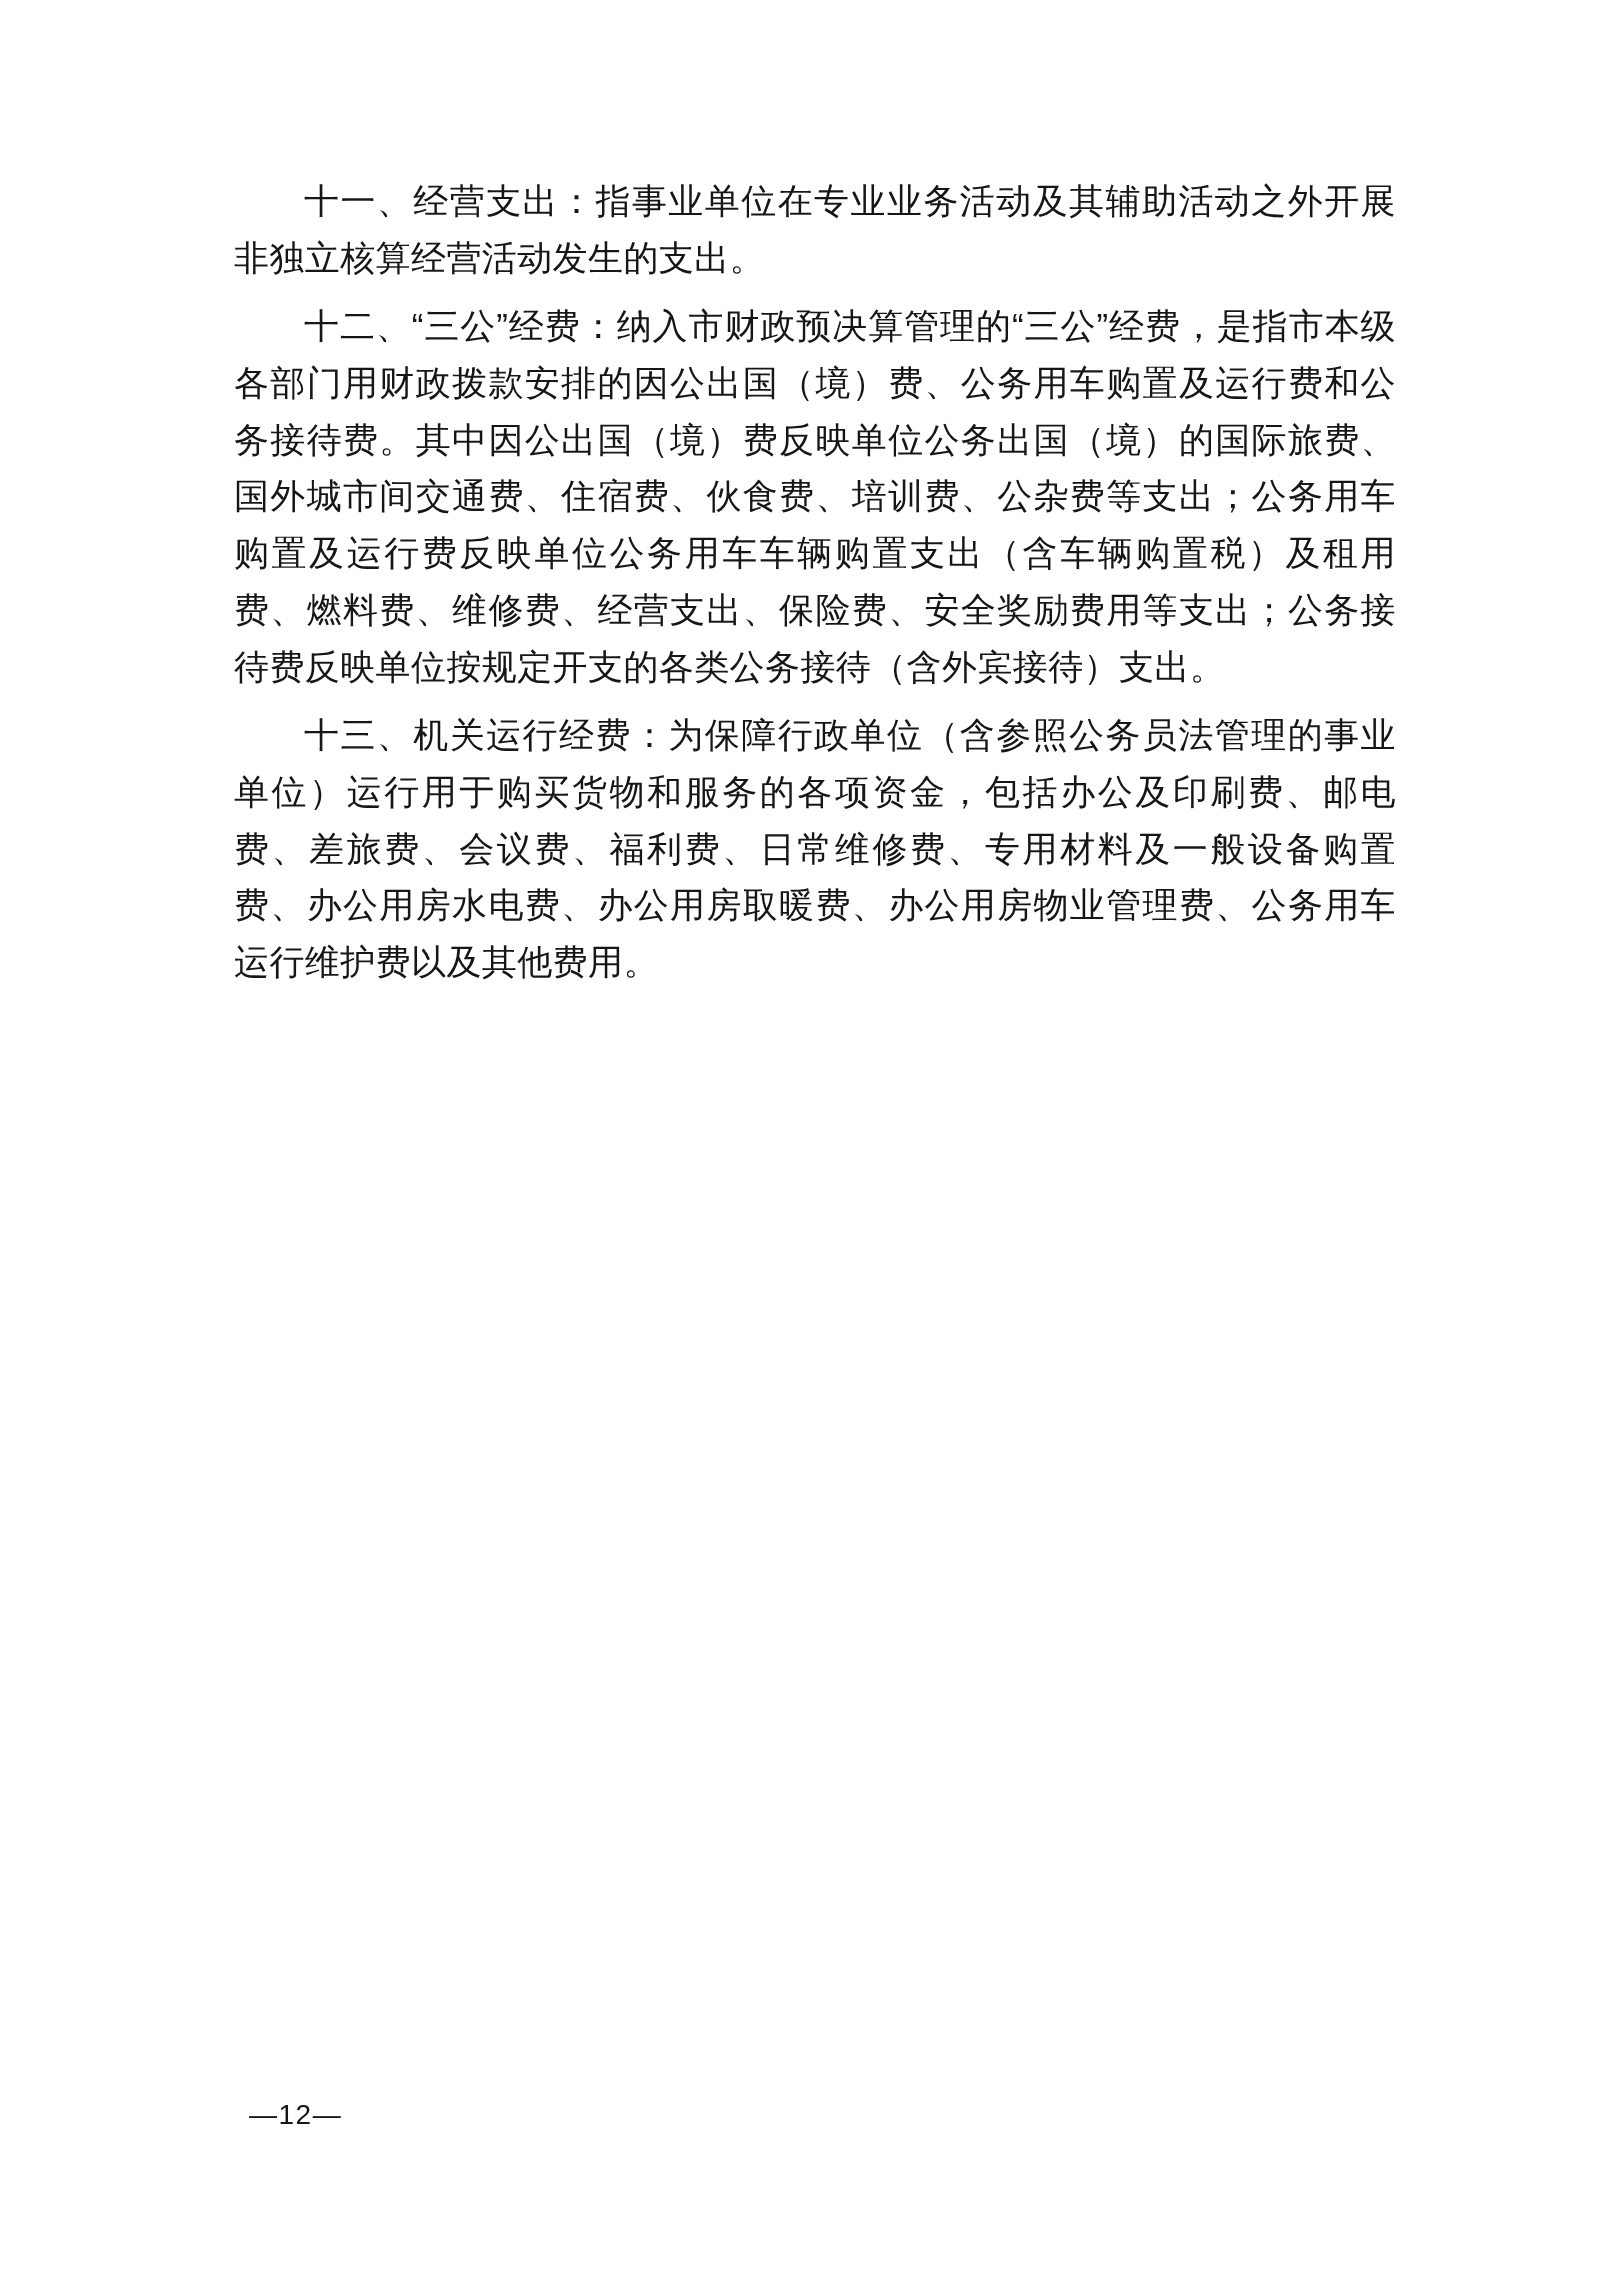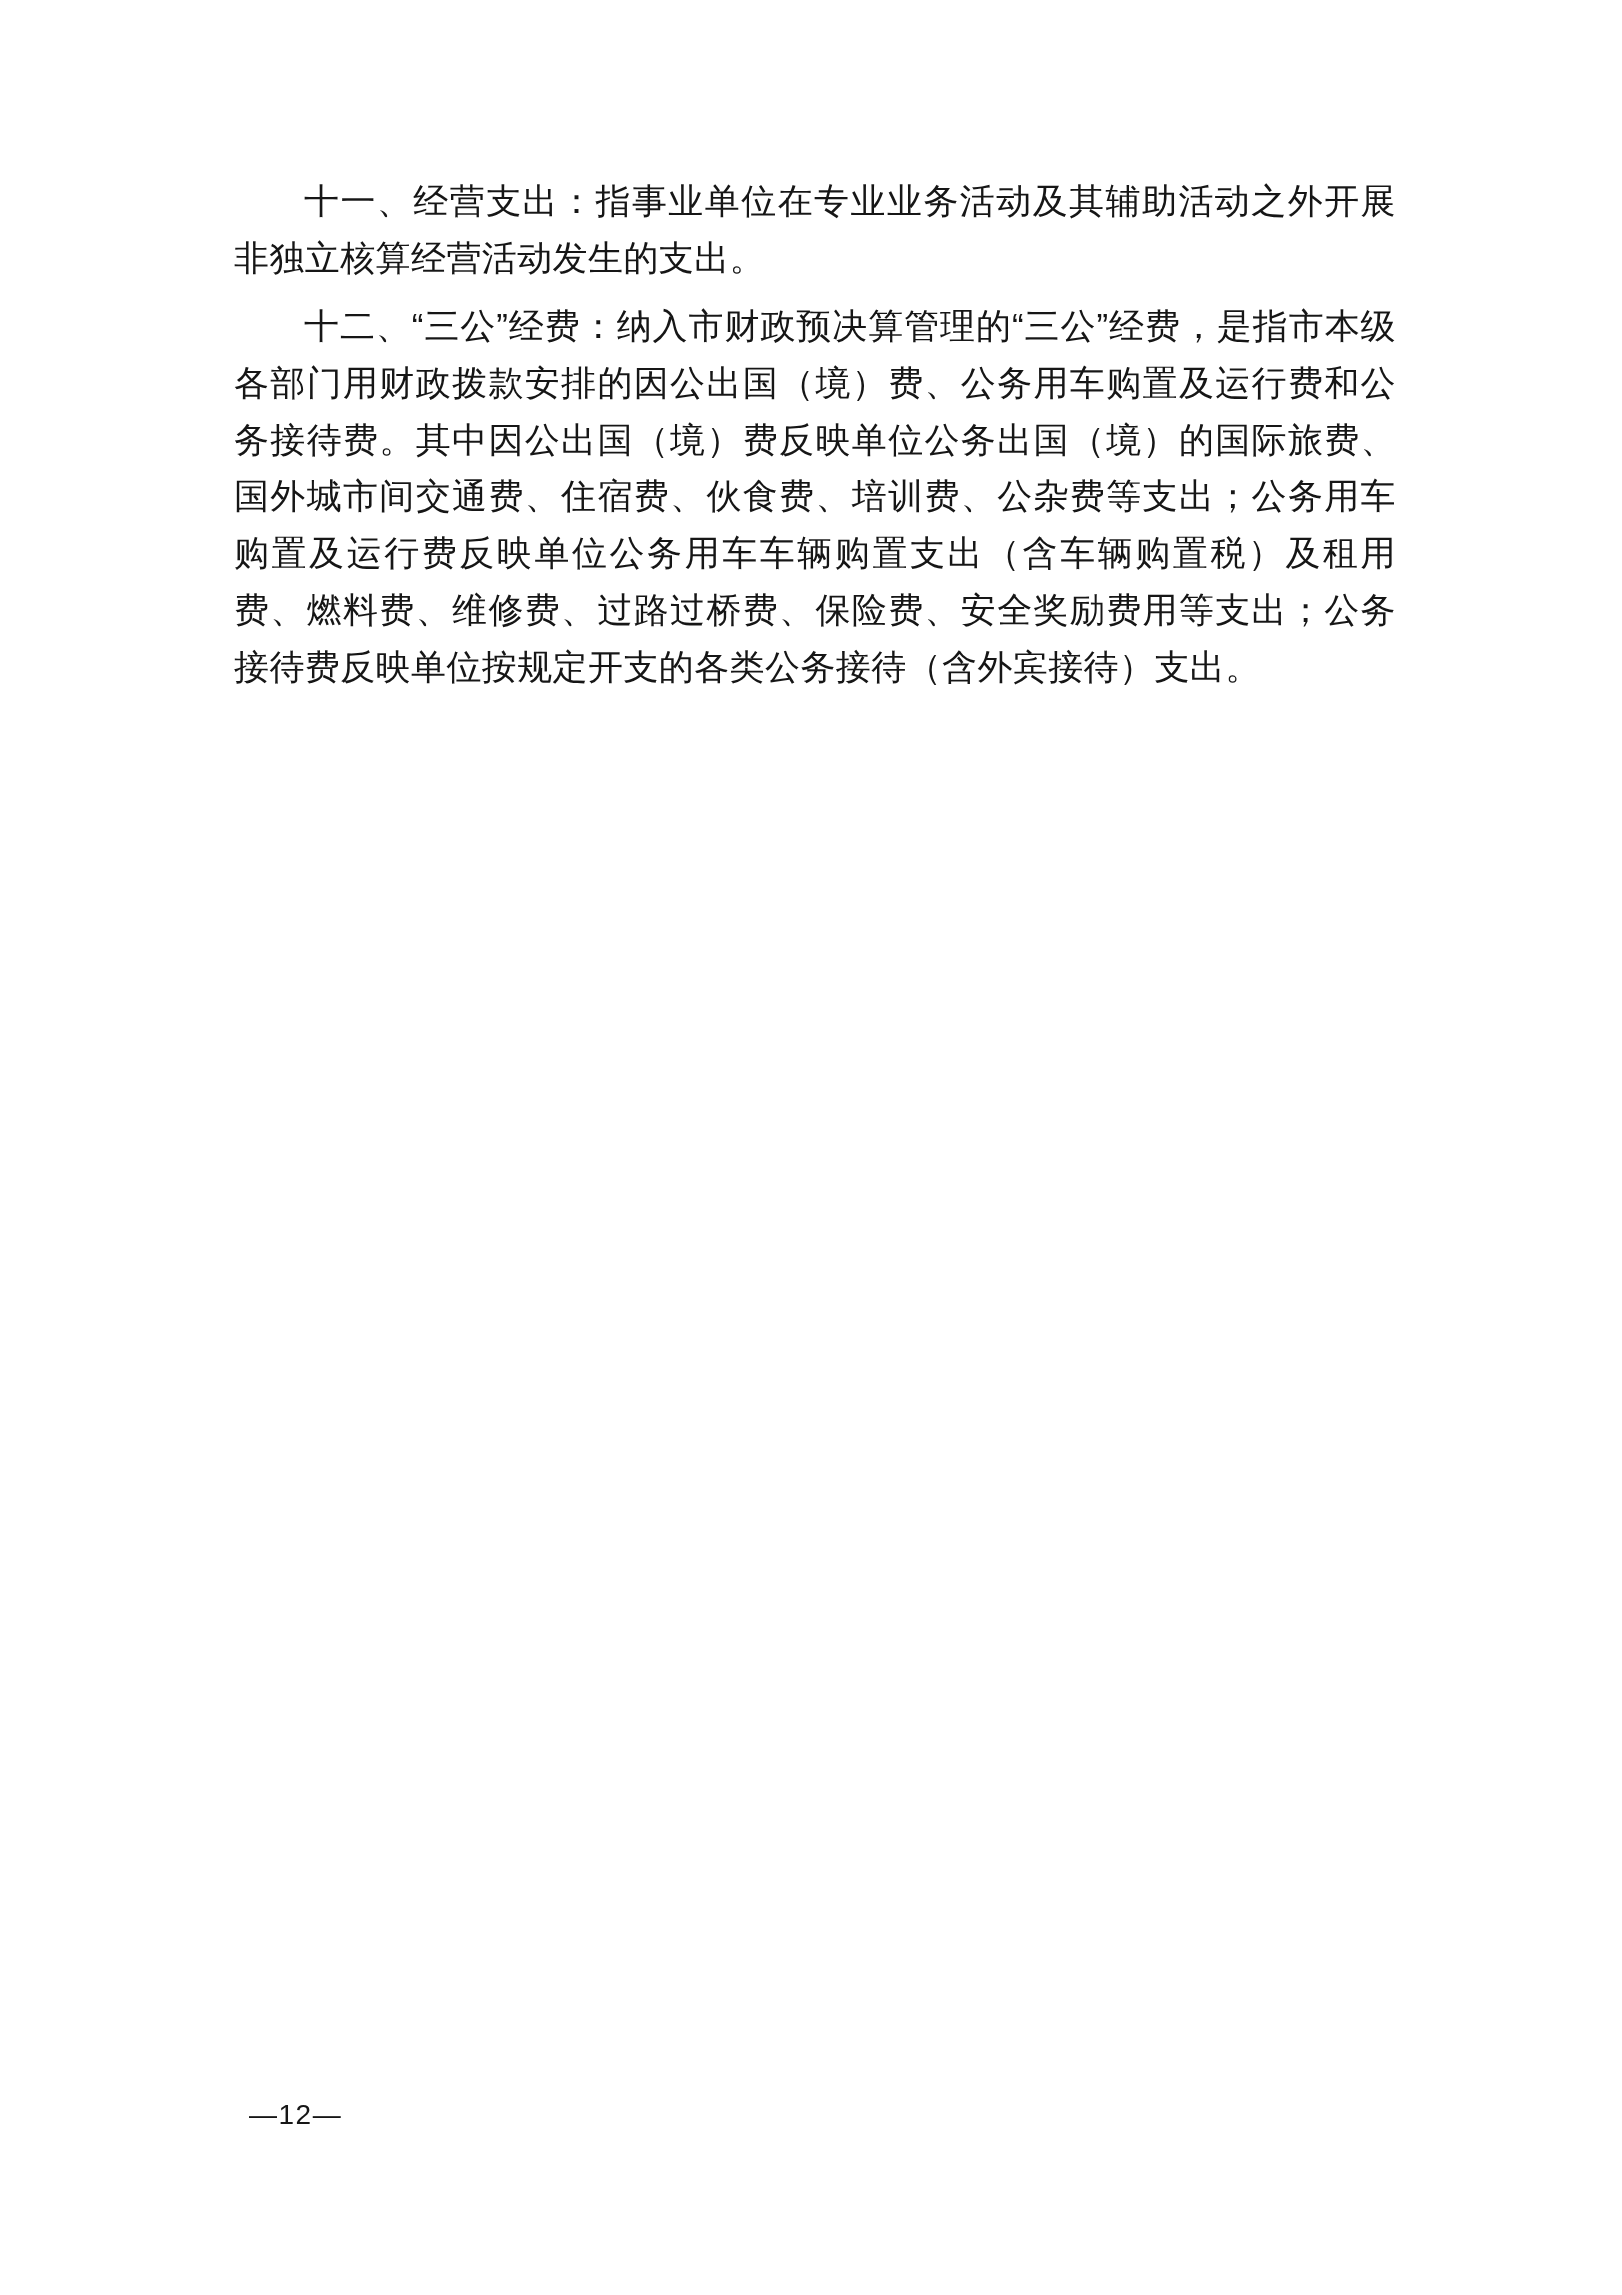--- a/index.html
+++ b/index.html
@@ -42,19 +42,20 @@
     color: #161616;
   }
 </style>
 </head>
 <body>
 
 <div class="page">
 
   <div class="content">
     <p class="para">十一、经营支出：指事业单位在专业业务活动及其辅助活动之外开展非独立核算经营活动发生的支出。</p>
-    <p class="para">十二、“三公”经费：纳入市财政预决算管理的“三公”经费，是指市本级各部门用财政拨款安排的因公出国（境）费、公务用车购置及运行费和公务接待费。其中因公出国（境）费反映单位公务出国（境）的国际旅费、国外城市间交通费、住宿费、伙食费、培训费、公杂费等支出；公务用车购置及运行费反映单位公务用车车辆购置支出（含车辆购置税）及租用费、燃料费、维修费、过路过桥费、保险费、安全奖励费用等支出；公务接待费反映单位按规定开支的各类公务接待（含外宾接待）支出。</p>
+    <p class="para">十二、“三公”经费：纳入市财政预决算管理的“三公”经费，是指市本级各部门用财政拨款安排的因公出国（境）费、公务用车购置及运行费和公务接待费。其中因公出国（境）费反映单位公务出国（境）的国际旅费、国外城市间交通费、住宿费、伙食费、培训费、公杂费等支出；公务用车购置及运行费反映单位公务用车车辆购置支出（含车辆购置税）及租用费、燃料费、维修费、经营支出、保险费、安全奖励费用等支出；公务接待费反映单位按规定开支的各类公务接待（含外宾接待）支出。</p>
+    <p class="para">十三、机关运行经费：为保障行政单位（含参照公务员法管理的事业单位）运行用于购买货物和服务的各项资金，包括办公及印刷费、邮电费、差旅费、会议费、福利费、日常维修费、专用材料及一般设备购置费、办公用房水电费、办公用房取暖费、办公用房物业管理费、公务用车运行维护费以及其他费用。</p>
   </div>
 
   <div class="page-number">—12—</div>
 
 </div>
 
 
 </body></html>

